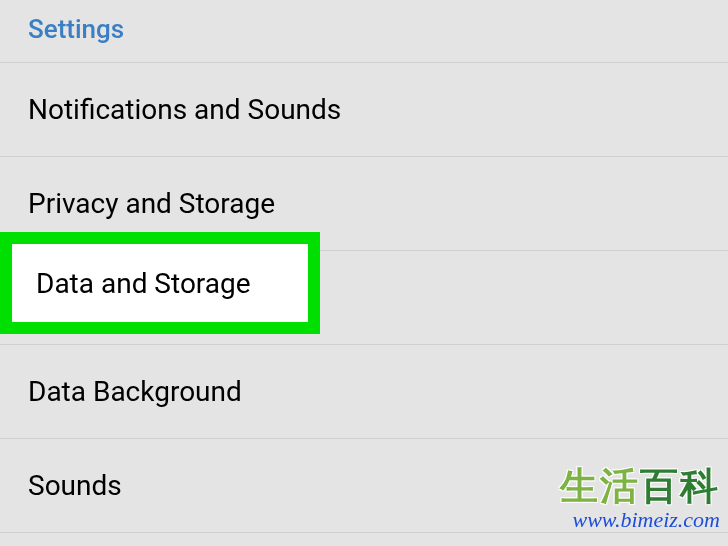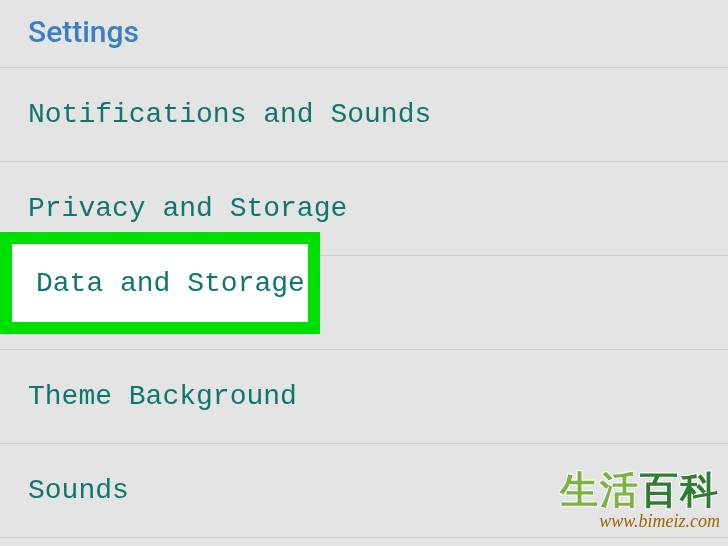--- a/index.html
+++ b/index.html
@@ -14,36 +14,35 @@
       font-family: -apple-system, BlinkMacSystemFont, "Segoe UI", Roboto, sans-serif;
       position: relative;
       overflow: hidden;
     }
     .header {
       padding: 14px 28px 18px;
       border-bottom: 1px solid #cfcfcf;
     }
     .header-title {
       color: #3a7fc4;
-      font-size: 30px;
+      font-size: 26px;
       font-weight: 500;
     }
     .list-item {
       display: flex;
       align-items: center;
       justify-content: space-between;
       padding: 0 28px;
       height: 94px;
       border-bottom: 1px solid #cfcfcf;
     }
     .list-item-label {
-      color: #0f766e;
+      color: #000000;
       font-size: 28px;
       font-weight: 400;
-      font-family: Liberation Mono, monospace;
     }
     .list-item-value {
       color: #888;
       font-size: 26px;
     }
     .highlight-overlay {
       position: absolute;
       top: 232px;
       left: 0;
       width: 320px;
@@ -70,22 +69,22 @@
       font-size: 38px;
       font-weight: 700;
       color: #7cb342;
       text-shadow: 1px 1px 0 #fff, -1px -1px 0 #fff, 1px -1px 0 #fff, -1px 1px 0 #fff;
       letter-spacing: 2px;
     }
     .watermark-main .accent {
       color: #2e7d32;
     }
     .watermark-url {
-      font-size: 18px;
-      color: #a16207;
+      font-size: 22px;
+      color: #1d4ed8;
       font-style: italic;
       font-family: Georgia, serif;
     }
   </style>
 </head>
 <body>
 
 <div class="header">
   <div class="header-title">Settings</div>
 </div>
@@ -99,21 +98,21 @@
   <span class="list-item-label">Privacy and Storage</span>
   <span class="list-item-value"></span>
 </div>
 
 <div class="list-item">
   <span class="list-item-label">Data and Storage</span>
   <span class="list-item-value"></span>
 </div>
 
 <div class="list-item">
-  <span class="list-item-label">Theme Background</span>
+  <span class="list-item-label">Data Background</span>
   <span class="list-item-value"></span>
 </div>
 
 <div class="list-item">
   <span class="list-item-label">Sounds</span>
   <span class="list-item-value"></span>
 </div>
 
 <div class="highlight-overlay">
   <span class="list-item-label">Data and Storage</span>

